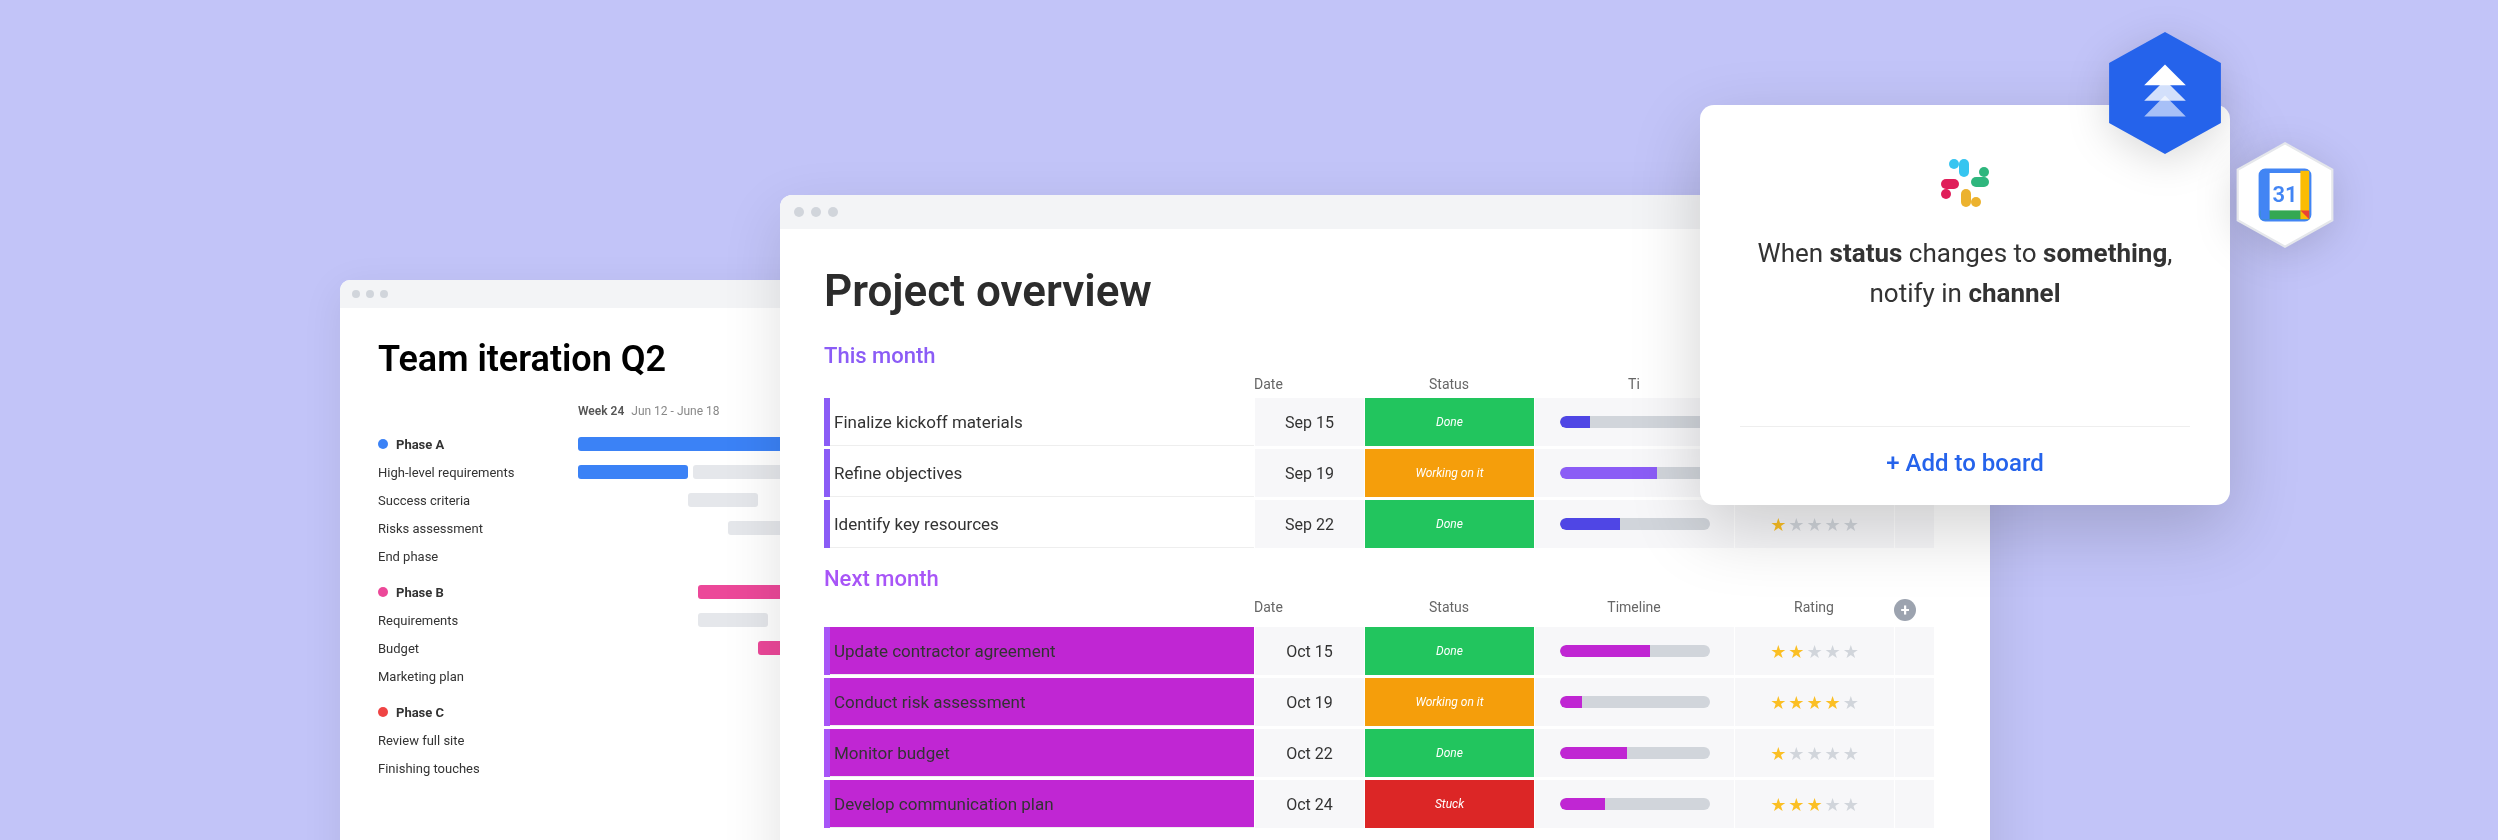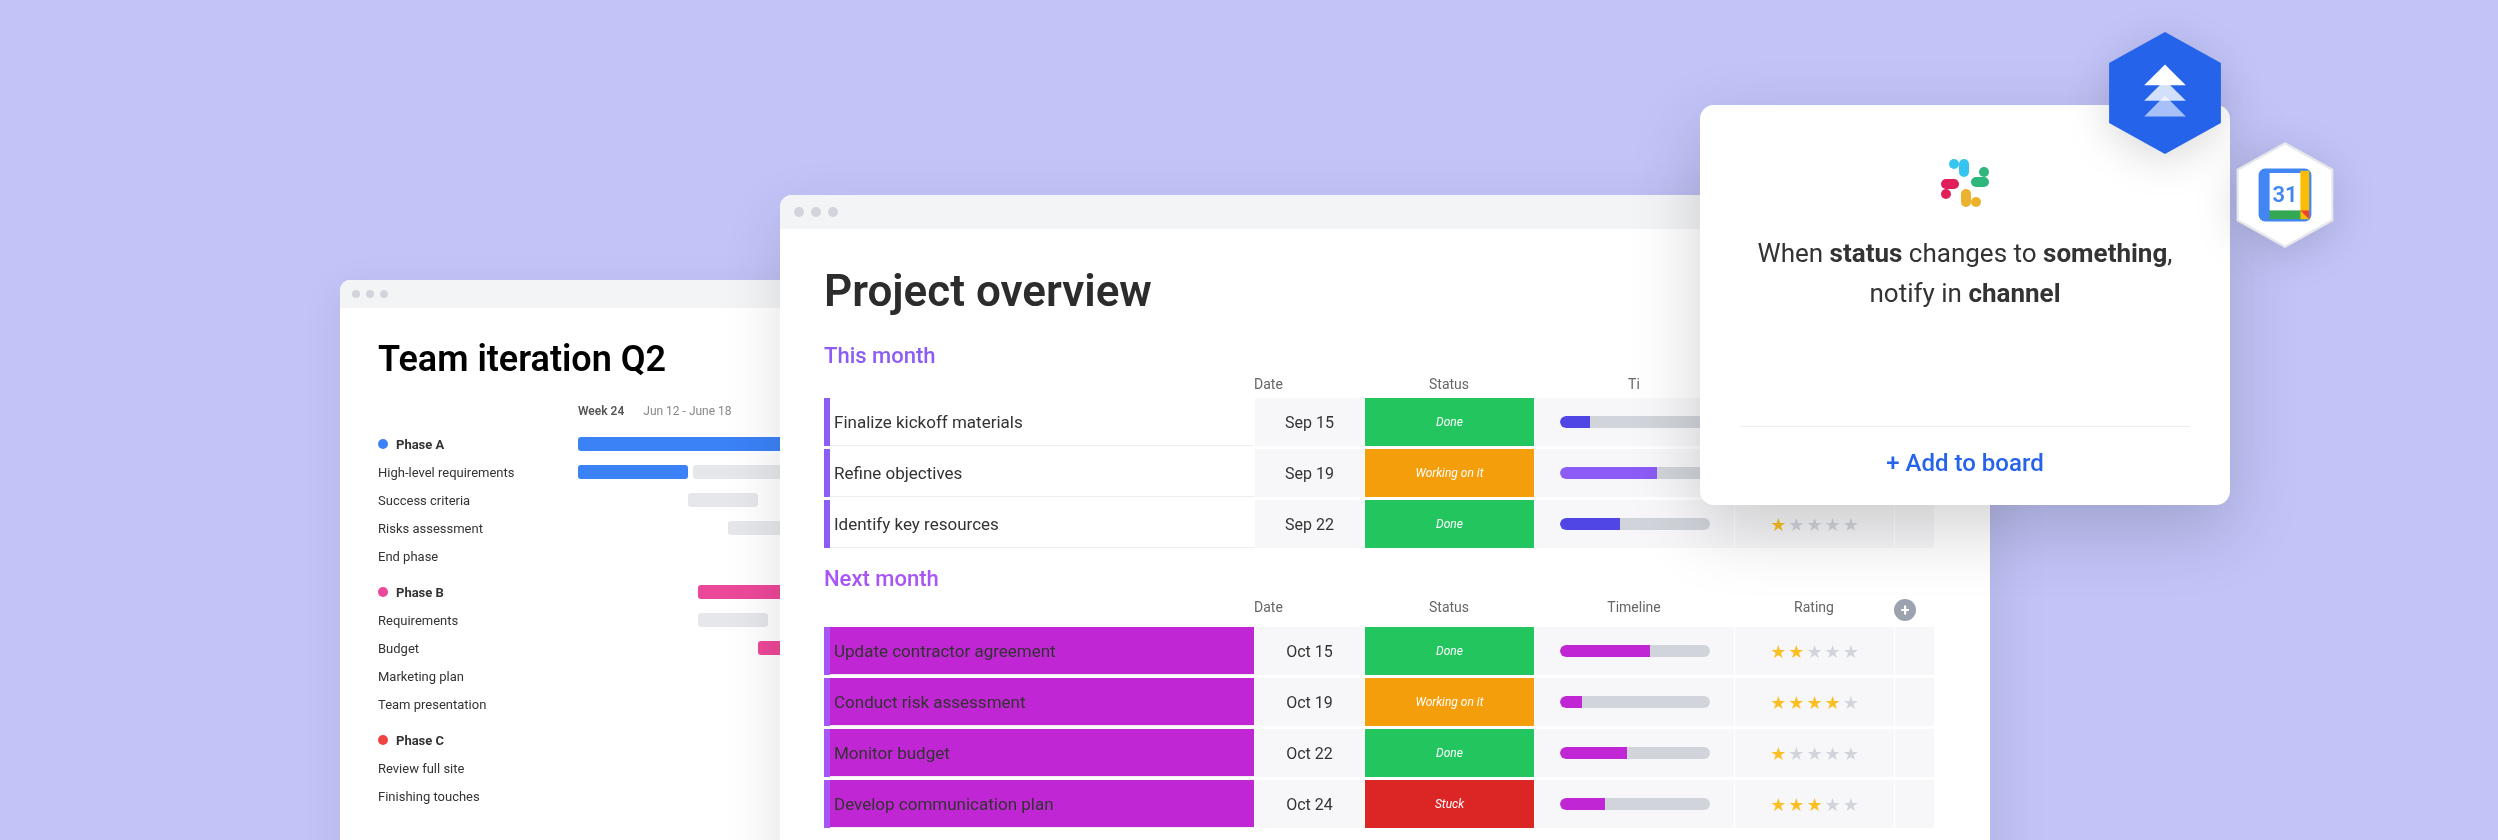--- a/index.html
+++ b/index.html
@@ -14,21 +14,21 @@
   height: 600px;
   background: #fff;
   border-radius: 10px 10px 0 0;
   box-shadow: 0 10px 40px rgba(0,0,0,0.08);
 }
 .window-back .titlebar { height: 28px; background: #F3F4F6; border-radius: 10px 10px 0 0; display: flex; align-items: center; padding: 0 12px; gap: 6px; }
 .dot { width: 8px; height: 8px; border-radius: 50%; background: #D1D5DB; }
 .window-back .content { padding: 30px 38px; }
 .window-back h1 { font-size: 36px; font-weight: 600; color: #000000; margin-bottom: 24px; }
 .gantt-header { font-size: 12px; color: #888; margin-left: 200px; margin-bottom: 12px; }
-.gantt-header .week { font-weight: 600; color: #555; margin-right: 16px; text-align: center; }
+.gantt-header .week { font-weight: 600; color: #555; margin-right: 4px; text-align: center; }
 .gantt-row { display: flex; align-items: center; height: 28px; }
 .gantt-label { width: 200px; font-size: 13px; color: #333; display: flex; align-items: center; gap: 8px; }
 .gantt-label.phase { font-weight: 700; }
 .phase-dot { width: 10px; height: 10px; border-radius: 50%; }
 .phase-a { background: #3B82F6; }
 .phase-b { background: #EC4899; }
 .phase-c { background: #EF4444; }
 .gantt-bars { position: relative; flex: 1; height: 14px; }
 .bar { position: absolute; height: 14px; border-radius: 3px; }
 .bar.blue { background: #3B82F6; }
@@ -195,24 +195,20 @@
         <div class="gantt-bars">
           <div class="bar pink" style="left:180px;width:110px"></div>
           <div class="bar grey" style="left:290px;width:30px"></div>
         </div>
       </div>
     <div class="gantt-row">
         <div class="gantt-label">Marketing plan</div>
         <div class="gantt-bars">
           <div class="bar grey" style="left:210px;width:90px"></div>
         </div>
-      </div>
-    <div class="gantt-row">
-        <div class="gantt-label">Team presentation</div>
-        <div class="gantt-bars"></div>
       </div>
 
     <div class="gantt-row" style="margin-top:8px">
         <div class="gantt-label phase">
           <span class="phase-dot phase-c"></span>
           <span>Phase C</span>
         </div>
         <div class="gantt-bars"></div>
       </div>
     <div class="gantt-row">

